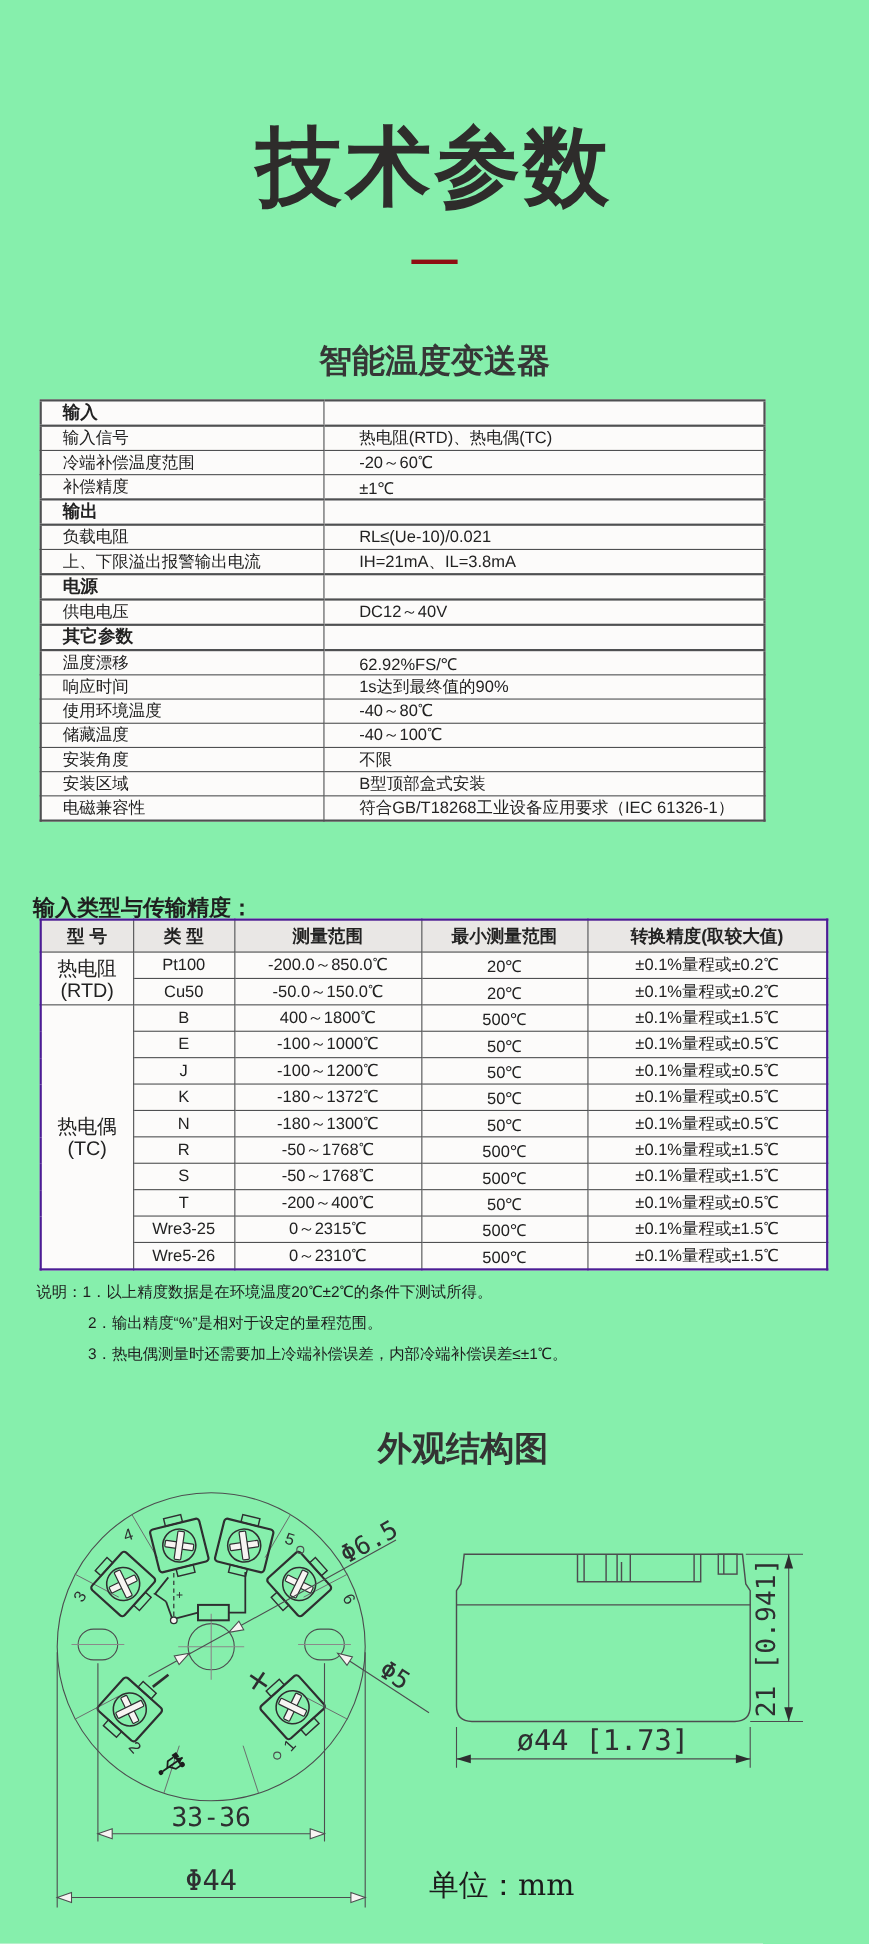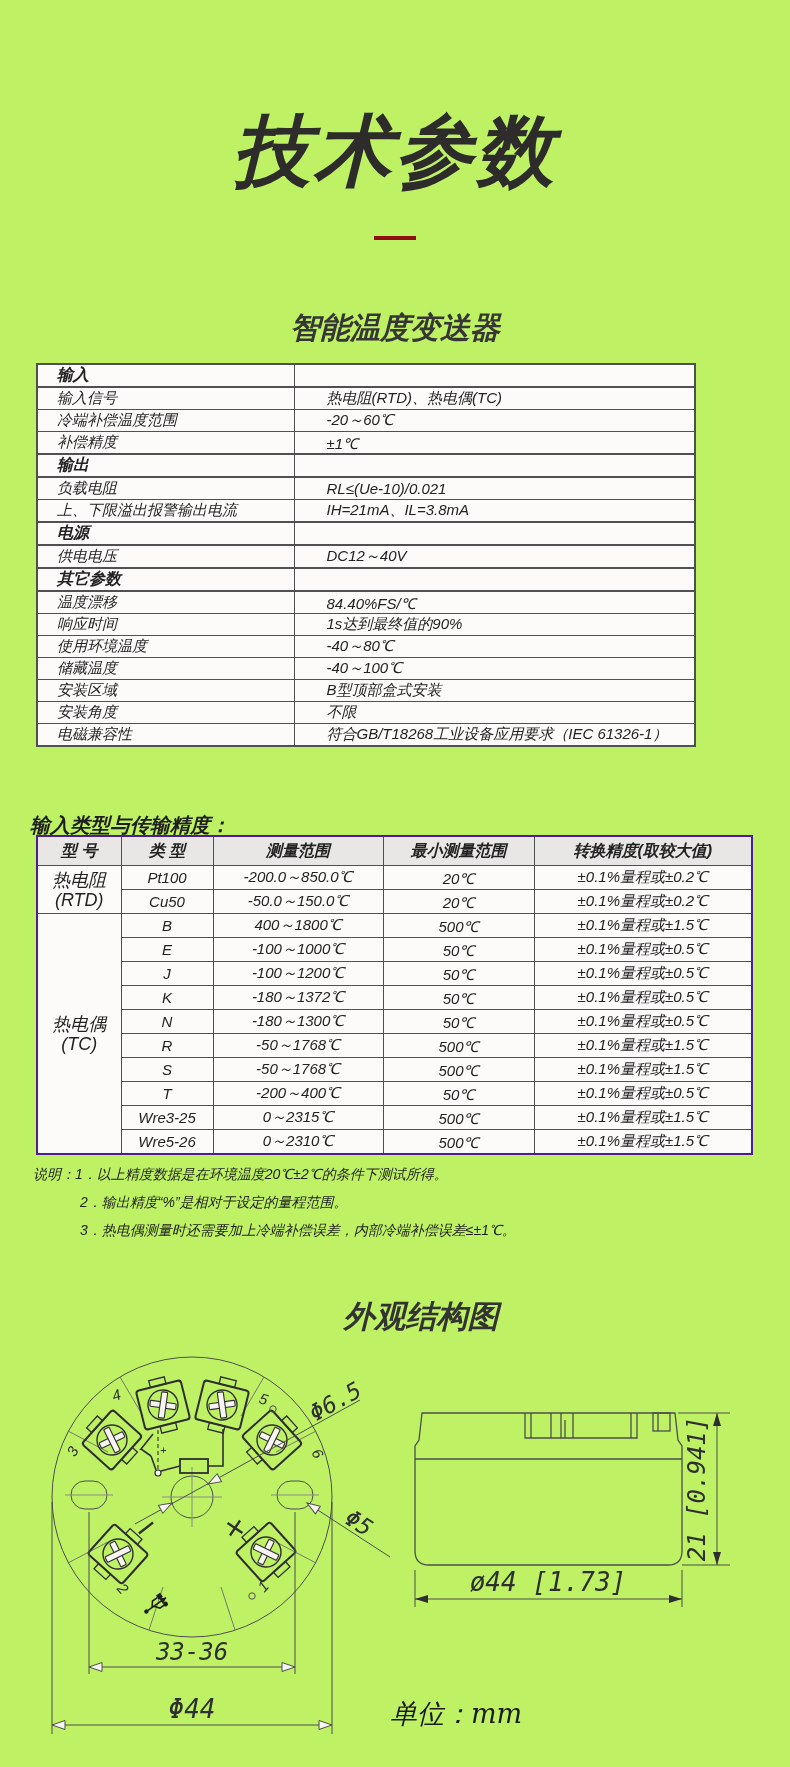--- a/index.html
+++ b/index.html
@@ -1,17 +1,17 @@
 <!DOCTYPE html>
 <html><head>
 <meta charset="utf-8">
 <style>
   html,body{margin:0;padding:0;background:#f7f4f2;}
-  .page{position:relative;width:790px;height:1767px;background:#bef264;
-        font-family:"Liberation Sans",sans-serif;color:#232323;overflow:hidden;font-style:italic;}
+  .page{position:relative;width:790px;height:1767px;background:#86efac;
+        font-family:"Liberation Sans",sans-serif;color:#232323;overflow:hidden;}
   .main-title{position:absolute;top:100px;left:0;width:100%;text-align:center;
         font-size:78px;font-weight:900;color:#2e2c2b;letter-spacing:3px;}
   .title-dash{position:absolute;top:236px;left:50%;margin-left:-21px;width:42px;height:4px;}
   .sub-title{position:absolute;top:308px;left:0;width:100%;text-align:center;
         font-size:30px;font-weight:700;color:#363636;}
   
   table{border-collapse:collapse;background:#fcfbfa;}
   .spec-table{position:absolute;left:36px;top:363px;width:660px;table-layout:fixed;
         border:2px solid #4f5052;}
   .spec-table td{border:1px solid #4f5052;font-size:15px;height:21px;padding:0;
@@ -93,41 +93,41 @@
         <tr>
           <td class="c-label">供电电压</td>
           <td class="c-value">DC12～40V</td>
         </tr>
         <tr class="section-row">
           <td class="c-label">其它参数</td>
           <td class="c-value"></td>
         </tr>
         <tr>
           <td class="c-label">温度漂移</td>
-          <td class="c-value">84.40%FS/℃</td>
+          <td class="c-value">62.92%FS/℃</td>
         </tr>
         <tr>
           <td class="c-label">响应时间</td>
           <td class="c-value">1s达到最终值的90%</td>
         </tr>
         <tr>
           <td class="c-label">使用环境温度</td>
           <td class="c-value">-40～80℃</td>
         </tr>
         <tr>
           <td class="c-label">储藏温度</td>
           <td class="c-value">-40～100℃</td>
         </tr>
         <tr>
+          <td class="c-label">安装角度</td>
+          <td class="c-value">不限</td>
+        </tr>
+        <tr>
           <td class="c-label">安装区域</td>
           <td class="c-value">B型顶部盒式安装</td>
-        </tr>
-        <tr>
-          <td class="c-label">安装角度</td>
-          <td class="c-value">不限</td>
         </tr>
         <tr>
           <td class="c-label">电磁兼容性</td>
           <td class="c-value">符合GB/T18268工业设备应用要求（IEC 61326-1）</td>
         </tr>
       </tbody>
   </table>
 
   <div class="acc-label">输入类型与传输精度：</div>
 

